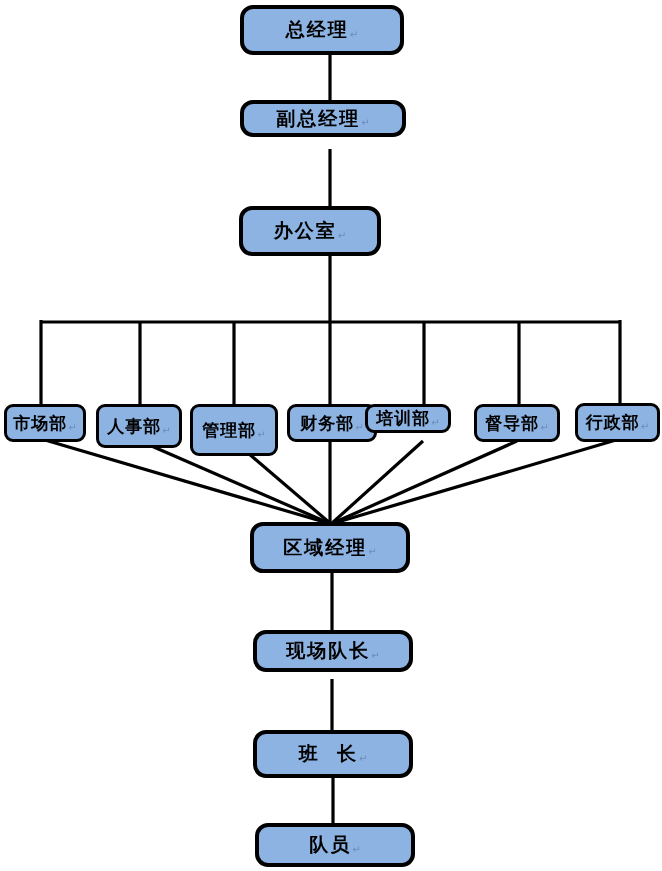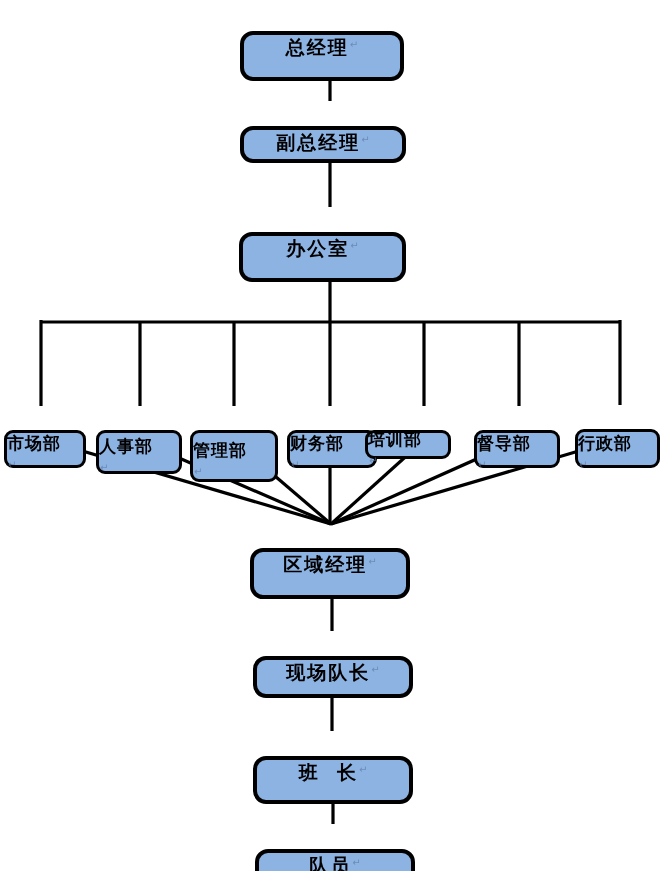--- a/index.html
+++ b/index.html
@@ -11,25 +11,25 @@
     position:relative; width:662px; height:871px; background:var(--page-bg);
     overflow:hidden; font-family:"DejaVu Serif","Liberation Serif",serif;
   }
   .connectors { position:absolute; left:0; top:0; z-index:0; }
   .connectors path, .connectors line {
     stroke:var(--line); stroke-width:3.2; fill:none; stroke-linecap:butt;
   }
   .node {
     position:absolute; z-index:1; box-sizing:border-box;
     background:var(--box-fill); border:3px solid var(--box-border);
-    display:flex; justify-content:center;
-    color:#000; font-weight:bold;margin-top:26px;
+    display:flex; align-items:center; justify-content:center;
+    color:#000; font-weight:bold;
   }
   .lg { border-width:4px; border-radius:13px; font-size:19px; letter-spacing:2px; }
-  .sm { border-width:3px; border-radius:9px;  font-size:17px; letter-spacing:1px;flex-direction:column; }
+  .sm { border-width:3px; border-radius:9px;  font-size:17px; letter-spacing:1px; }
   .lbl { white-space:pre; }
   .pmark {
     font-family:"DejaVu Sans","Liberation Sans",sans-serif;
     font-weight:normal; font-size:10px; color:var(--mark); opacity:.7;
     position:relative; top:4px; margin-left:1px; letter-spacing:0;
   }
 </style>
 </head>
 <body>
 
@@ -57,21 +57,21 @@
   <div class="node lg" style="left:240px;top:5px;width:164px;height:50px">
     <span class="lbl">总经理</span>
       <span class="pmark">↵</span>
   </div>
 
   <div class="node lg" style="left:240px;top:100px;width:166px;height:37px">
     <span class="lbl">副总经理</span>
       <span class="pmark">↵</span>
   </div>
 
-  <div class="node lg" style="left:239px;top:206px;width:167px;height:50px">
+  <div class="node lg" style="left:239px;top:206px;width:142px;height:50px">
     <span class="lbl">办公室</span>
       <span class="pmark">↵</span>
   </div>
 
   <div class="node sm" style="left:4px;top:404px;width:82px;height:38px">
     <span class="lbl">市场部</span>
       <span class="pmark">↵</span>
   </div>
 
   <div class="node sm" style="left:96px;top:404px;width:86px;height:44px">

